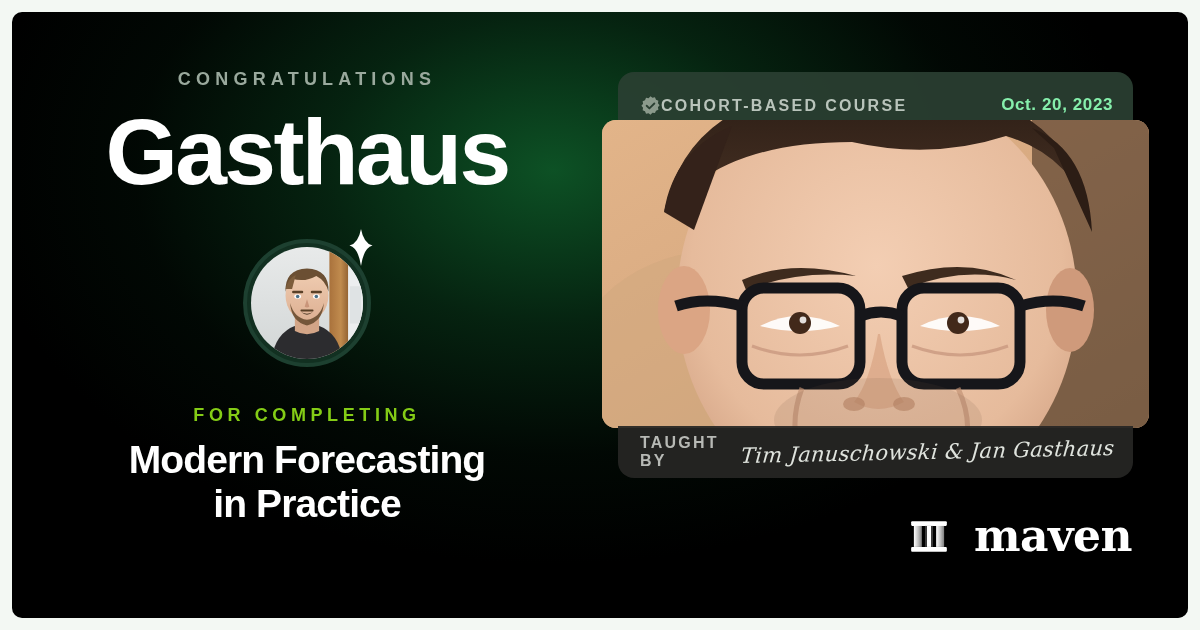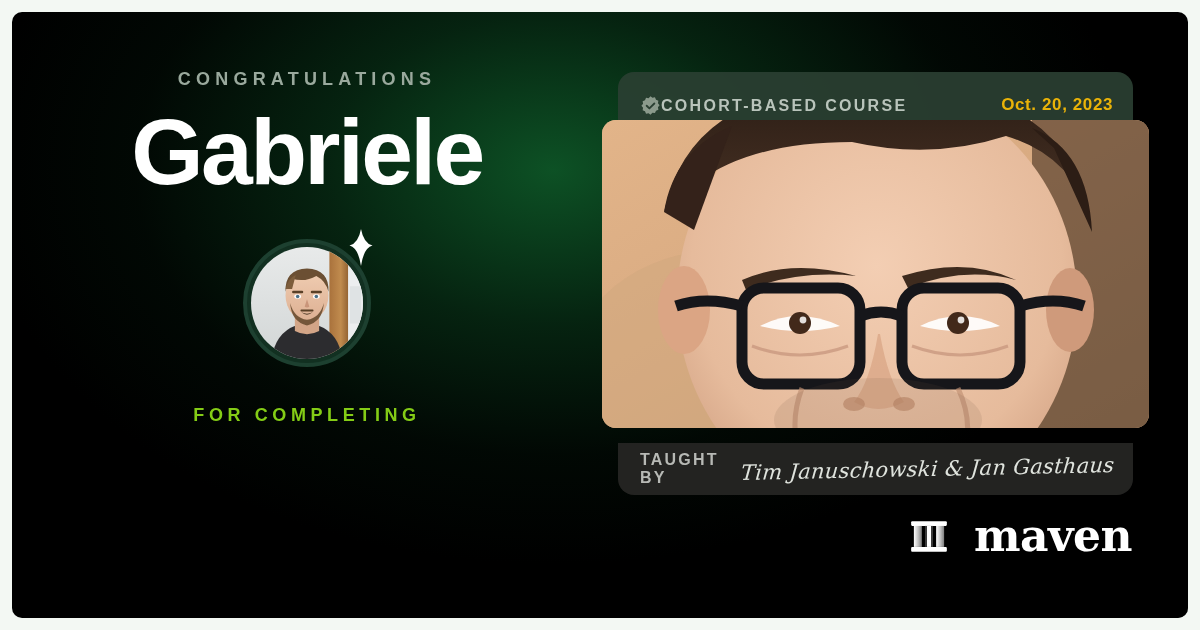--- a/index.html
+++ b/index.html
@@ -157,40 +157,40 @@
     font-weight: 700;
     letter-spacing: 2.3px;
     color: #b9c4bb;
     text-transform: uppercase;
   }
   .meta-date {
     margin-top: 23px;
     font-size: 17px;
     font-weight: 700;
     letter-spacing: 0.6px;
-    color: #eab308;
+    color: #86efac;
   }
   .verified-icon { display: block; width: 21px; height: 21px; }
 
   .photo {
     position: absolute;
     left: 0;
     top: 48px;
     width: 547px;
     height: 308px;
     border-radius: 14px;
     overflow: hidden;
     background: #caa07a;
   }
   .photo svg { display: block; width: 100%; height: 100%; }
 
   .taught-bar {
     position: absolute;
     left: 16px;
-    top: 371px;
+    top: 354px;
     width: 515px;
     height: 52px;
     border-radius: 0 0 16px 16px;
     background: rgba(38,38,36,0.93);
     display: flex;
     align-items: center;
     justify-content: space-between;
     padding: 0 18px 0 22px;
     box-sizing: border-box;
   }
@@ -237,21 +237,21 @@
 
 <div class="stage">
 
   <div class="card">
     <div class="glow"></div>
 
     <div class="left">
 
       <div class="eyebrow">CONGRATULATIONS</div>
 
-      <div class="recipient">Gabriele</div>
+      <div class="recipient">Gasthaus</div>
 
       <div class="avatar-wrap">
         <div class="avatar-ring">
           <div class="avatar-photo">
             <svg viewBox="0 0 120 120" preserveAspectRatio="xMidYMid slice">
               <defs>
                 <linearGradient id="wallg" x1="0" y1="0" x2="0" y2="1">
                   <stop offset="0%" stop-color="#e8eaea"></stop>
                   <stop offset="100%" stop-color="#d2d6d6"></stop>
                 </linearGradient>
@@ -295,20 +295,24 @@
             </svg>
           </div>
         </div>
         <svg class="sparkle" viewBox="0 0 40 40">
           <path d="M20 1 Q22.6 15.2 31.5 17.6 Q22.6 20 20 38 Q17.4 20 8.5 17.6 Q17.4 15.2 20 1 Z" fill="#ffffff"></path>
         </svg>
       </div>
 
       <div class="subeyebrow">FOR COMPLETING</div>
 
+      <div class="course">
+        <div>Modern Forecasting</div>
+        <div>in Practice</div>
+      </div>
     </div>
 
     <div class="course-card">
 
       <div class="meta-bar">
         <div class="meta-left">
           <svg class="verified-icon" viewBox="0 0 24 24">
             <path d="M12 1.3l2.2 1.9 2.9-.5 1.2 2.7 2.7 1.2-.5 2.9 1.9 2.2-1.9 2.2.5 2.9-2.7 1.2-1.2 2.7-2.9-.5L12 22.7l-2.2-1.9-2.9.5-1.2-2.7-2.7-1.2.5-2.9L1.6 12.3 3.5 10l-.5-2.9 2.7-1.2 1.2-2.7 2.9.5z" fill="#8b9a8c"></path>
             <path d="M7.6 12.3l3.1 3.1 5.7-5.7" fill="none" stroke="#2a3f32" stroke-width="2.1" stroke-linecap="round" stroke-linejoin="round"></path>
           </svg>

